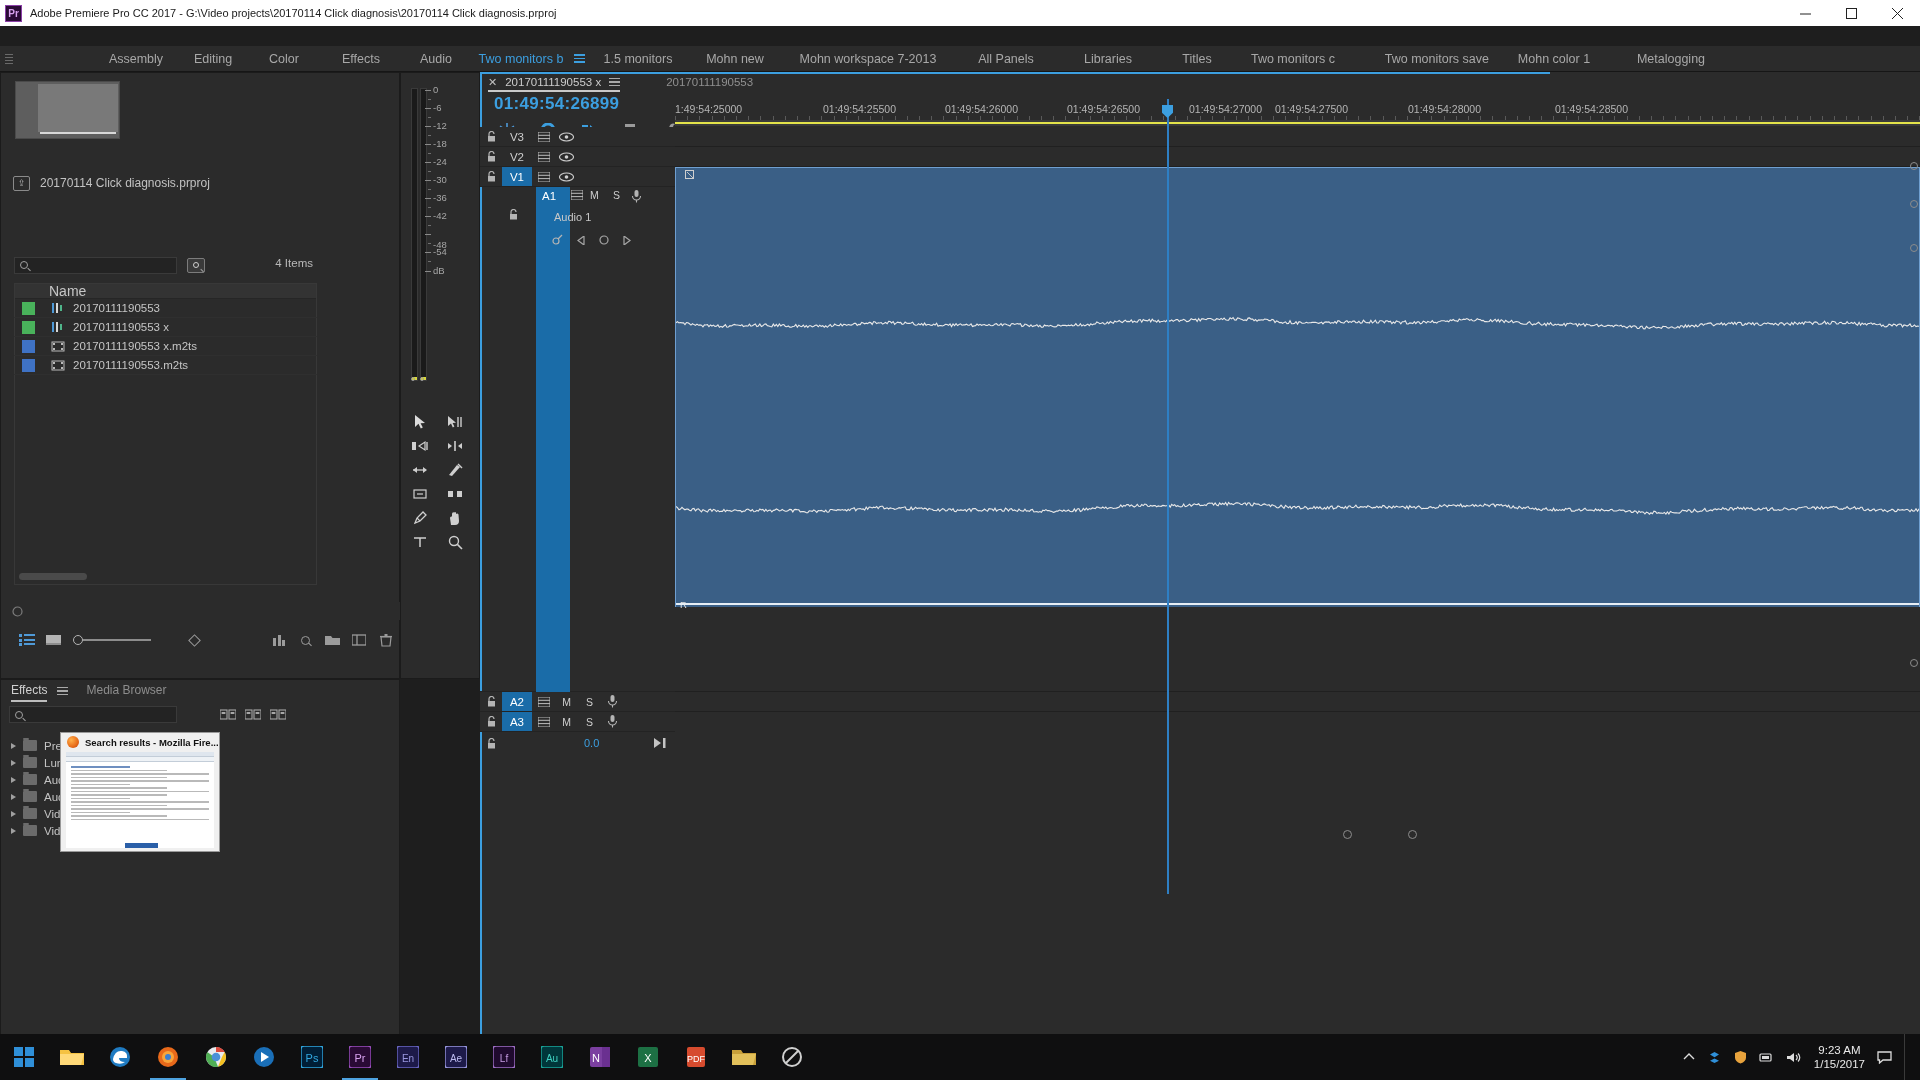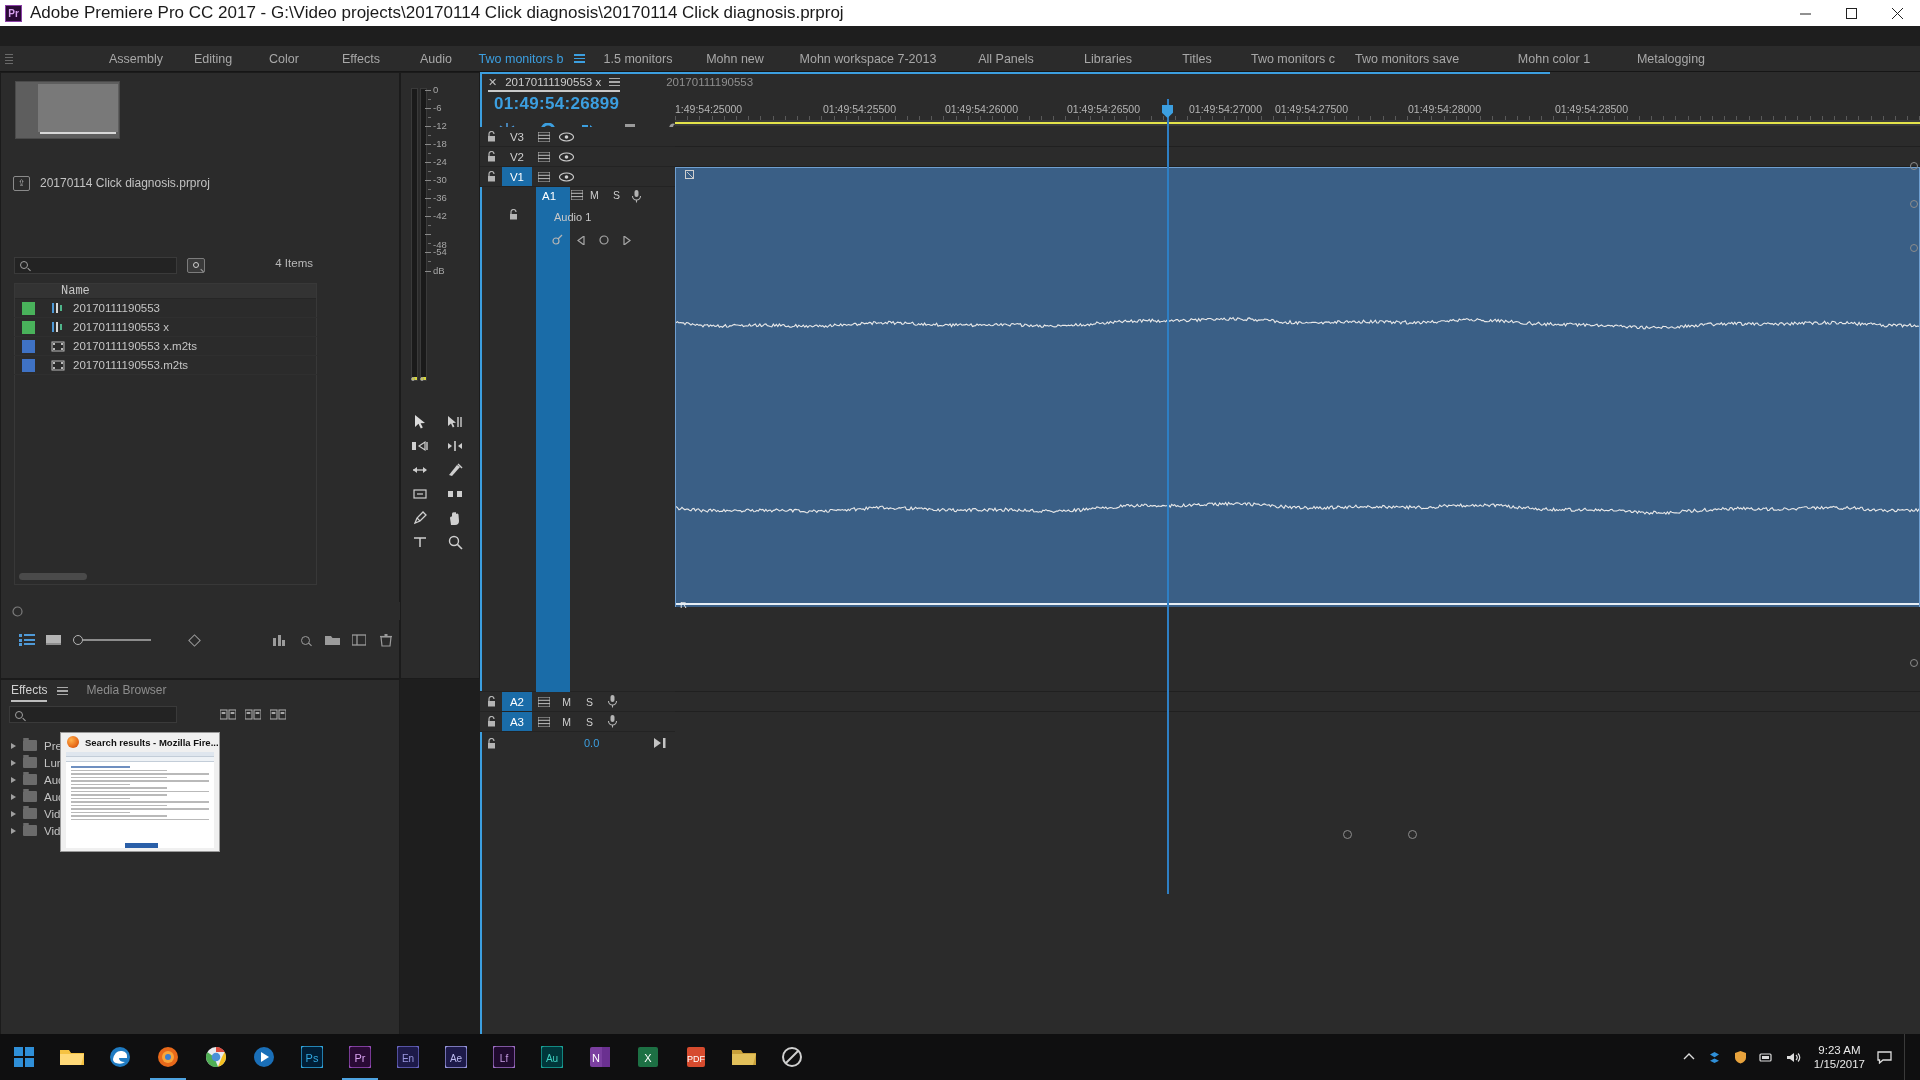--- a/index.html
+++ b/index.html
@@ -17,21 +17,21 @@
     position: absolute; top: 0; left: 0; width: 1920px; height: 26px;
     background: #ffffff; display: flex; align-items: center;
   }
   .pr-logo {
     width: 17px; height: 17px; margin-left: 5px; margin-right: 8px;
     background: #2a0a35; border: 1px solid #8b3fa8;
     color: #d8a0ef; font-size: 10px; font-weight: bold;
     display: flex; align-items: center; justify-content: center;
     font-family: "Liberation Sans", sans-serif;
   }
-  .title-text { font-size: 17px; color: #1a1a1a; white-space: nowrap; }
+  .title-text { font-size: 11px; color: #1a1a1a; white-space: nowrap; }
   .win-controls { position: absolute; right: 0; top: 0; height: 26px; display: flex; }
   .win-btn {
     width: 46px; height: 26px; display: flex; align-items: center; justify-content: center;
     font-size: 12px; color: #222;
   }
   .win-btn svg { display: block; }
 
   
   .menubar {
     position: absolute; top: 26px; left: 0; width: 1920px; height: 20px;
@@ -110,21 +110,21 @@
     width:18px;height:15px;border:1px solid #7c7c7c;border-radius:2px;background:#3a3a3a;
     display:flex;align-items:center;justify-content:center;
   }
   .items-count { position:absolute; right:86px; top:184px; font-size:11.5px; color:#b9b9b9; }
 
   .list-head {
     position:absolute; top:210px; left:13px; width: 303px; height:16px;
     background:#333333; display:flex; align-items:center;
     border-bottom:1px solid #262626;
   }
-  .list-head .col-label { font-size:12px; color:#c6c6c6; margin-left:47px;font-family:Liberation Mono, monospace; }
+  .list-head .col-label { font-size:14px; color:#c6c6c6; margin-left:35px; }
   .item-list { position:absolute; top:226px; left:13px; width:303px; }
   .item-row { height:19px; display:flex; align-items:center; border-bottom:1px solid #2f2f2f; }
   .item-swatch { width:13px; height:13px; margin-left:8px; margin-right:16px; }
   .item-icon { width:14px; height:13px; margin-right:8px; display:flex; align-items:center; justify-content:center; }
   .item-name { font-size:11.5px; color:#c5c5c5; }
   .list-border {
     position:absolute; top:210px; left:13px; width:303px; height:302px;
     border:1px solid #383838; pointer-events:none;
   }
   .hscroll {
@@ -371,21 +371,21 @@
         <i></i>
         <i></i>
       </div>
     <div class="ws-tab" style="width:98px;text-align:center">1.5 monitors</div>
     <div class="ws-tab" style="width:96px;text-align:center">Mohn new</div>
     <div class="ws-tab" style="width:170px;text-align:center">Mohn workspace 7-2013</div>
     <div class="ws-tab" style="width:106px;text-align:center">All Panels</div>
     <div class="ws-tab" style="width:98px;text-align:center">Libraries</div>
     <div class="ws-tab" style="width:80px;text-align:center">Titles</div>
     <div class="ws-tab" style="width:112px;text-align:center">Two monitors c</div>
-    <div class="ws-tab" style="width:146px;text-align:left">Two monitors save</div>
+    <div class="ws-tab" style="width:146px;text-align:right">Two monitors save</div>
     <div class="ws-tab" style="width:118px;text-align:center">Mohn color 1</div>
     <div class="ws-tab" style="width:116px;text-align:center">Metalogging</div>
   </div>
 
   <div class="main">
 
     <div class="project-panel">
 
       <div class="preview-area">
         <div class="side-icons">

